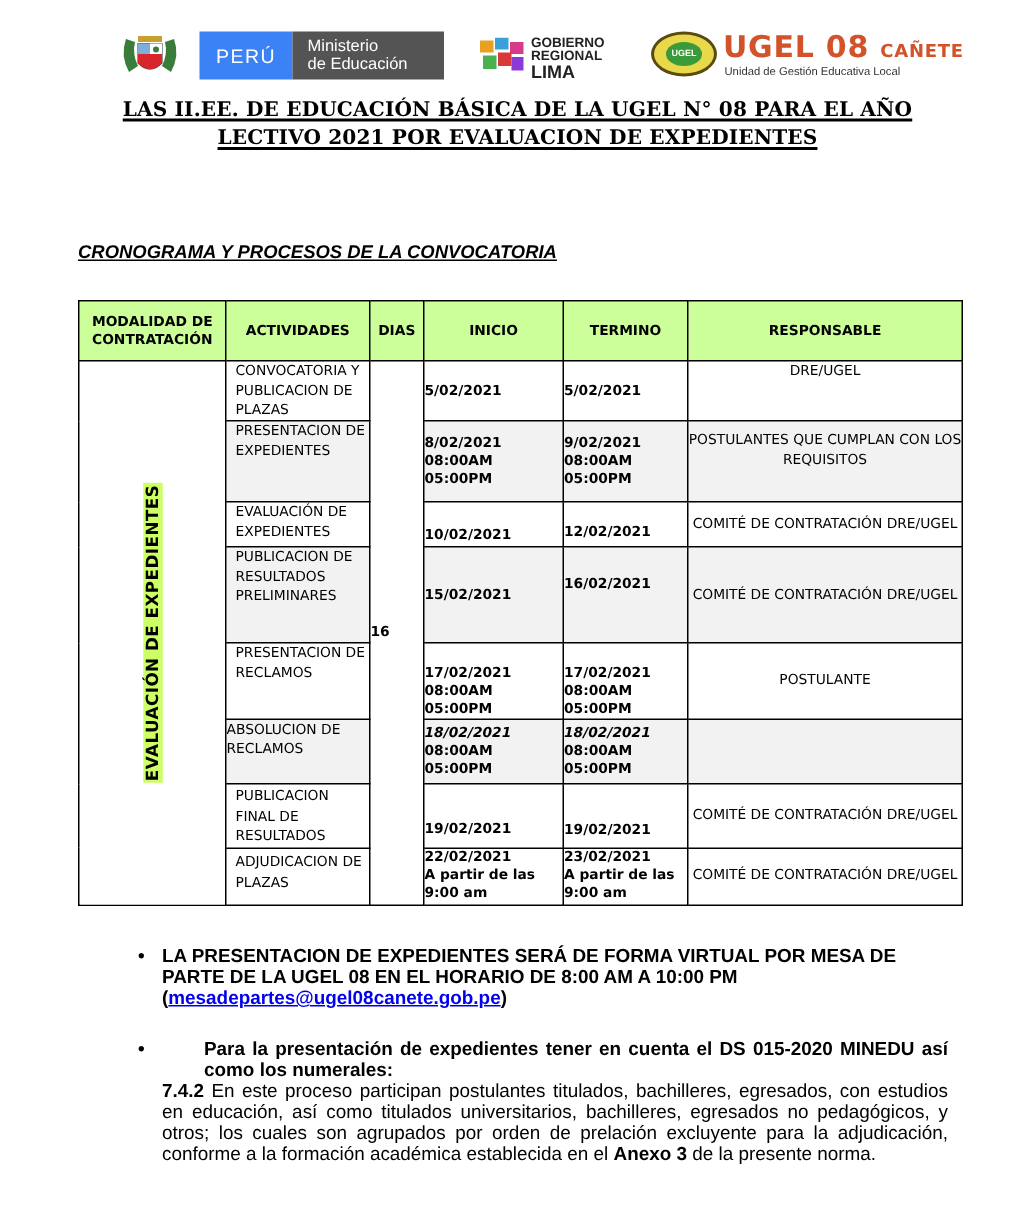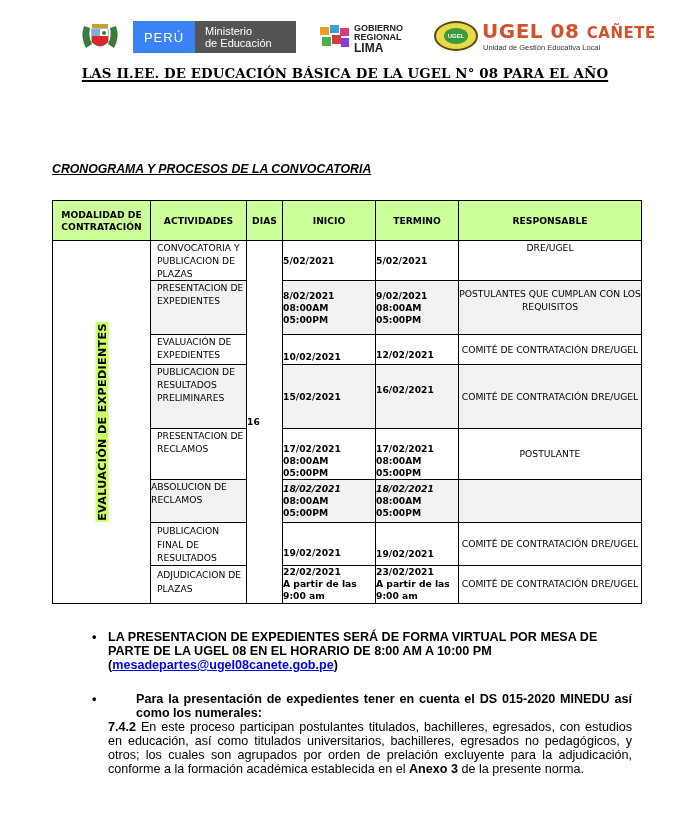--- a/index.html
+++ b/index.html
@@ -9,21 +9,21 @@
   .logos { position:absolute; top:18px; left:80px; width:560px; height:38px; }
   .escudo { position:absolute; left:0; top:4px; width:40px; height:30px; }
   .peru-box { position:absolute; left:53px; top:3px; width:62px; height:32px; background:#3b82f6; color:#fff; font-size:13px; letter-spacing:1px; display:flex; align-items:center; justify-content:center; }
   .minedu-box { position:absolute; left:115px; top:3px; width:101px; height:32px; background:#545454; color:#fff; font-size:11px; line-height:12px; padding-left:10px; box-sizing:border-box; display:flex; flex-direction:column; justify-content:center; }
   .gore-ico { position:absolute; left:240px; top:7px; width:30px; height:24px; }
   .gore-txt { position:absolute; left:274px; top:6px; font-size:9px; line-height:9px; font-weight:bold; color:#222; letter-spacing:0px; }
   .gore-txt .lima { font-size:12px; line-height:12px; }
   .ugel-seal { position:absolute; left:354px; top:3px; width:44px; height:30px; border-radius:50%; background:#e8d84a; border:2px solid #5a4a10; box-sizing:border-box; display:flex; align-items:center; justify-content:center; }
   .ugel-seal .inner { width:24px; height:16px; border-radius:50%; background:#3a9a3a; color:#fff; font-size:6px; font-weight:bold; display:flex; align-items:center; justify-content:center; }
   .ugel-name { position:absolute; left:402px; top:2px; color:#d2522a; font-weight:bold; font-family:"DejaVu Sans", sans-serif; font-size:20px; line-height:22px; letter-spacing:0.5px; white-space:nowrap; }
-  .ugel-name .canete { font-size:15px; letter-spacing:0.5px; }
+  .ugel-name .canete { font-size:12px; letter-spacing:0.5px; }
   .ugel-sub { position:absolute; left:403px; top:25px; font-size:7.5px; color:#333; white-space:nowrap; }
 
   
   .main-title { position:absolute; top:64px; left:60px; width:570px; text-align:center; font-family:"DejaVu Serif", serif; font-weight:bold; font-size:13.4px; line-height:19px; letter-spacing:0.1px; }
   .main-title span { text-decoration:underline; text-decoration-thickness:1.5px; text-underline-offset:2px; }
   .sub-title { position:absolute; top:159px; left:52px; width:589px; text-align:left;font-style:italic; }
   .sub-title span { font-family:"Liberation Sans", sans-serif; font-weight:bold; font-size:12.3px; text-decoration:underline; }
 
   
   .sched { position:absolute; left:52px; top:200px; border-collapse:collapse; table-layout:fixed; font-family:"DejaVu Sans", sans-serif; font-size:9.2px; }
@@ -85,20 +85,21 @@
   </div>
   <div class="ugel-name">
     <span>UGEL 08</span>
     <span class="canete">CAÑETE</span>
   </div>
   <div class="ugel-sub">Unidad de Gestión Educativa Local</div>
 </div>
 
 <div class="main-title">
   <div><span>LAS II.EE. DE EDUCACIÓN BÁSICA DE LA UGEL N° 08 PARA EL AÑO</span></div>
+  <div><span>LECTIVO 2021 POR EVALUACION DE EXPEDIENTES</span></div>
 </div>
 
 <div class="sub-title">
   <span>CRONOGRAMA Y PROCESOS DE LA CONVOCATORIA</span>
 </div>
 
 <table class="sched">
   <colgroup>
     <col style="width:98px">
       <col style="width:96px">

